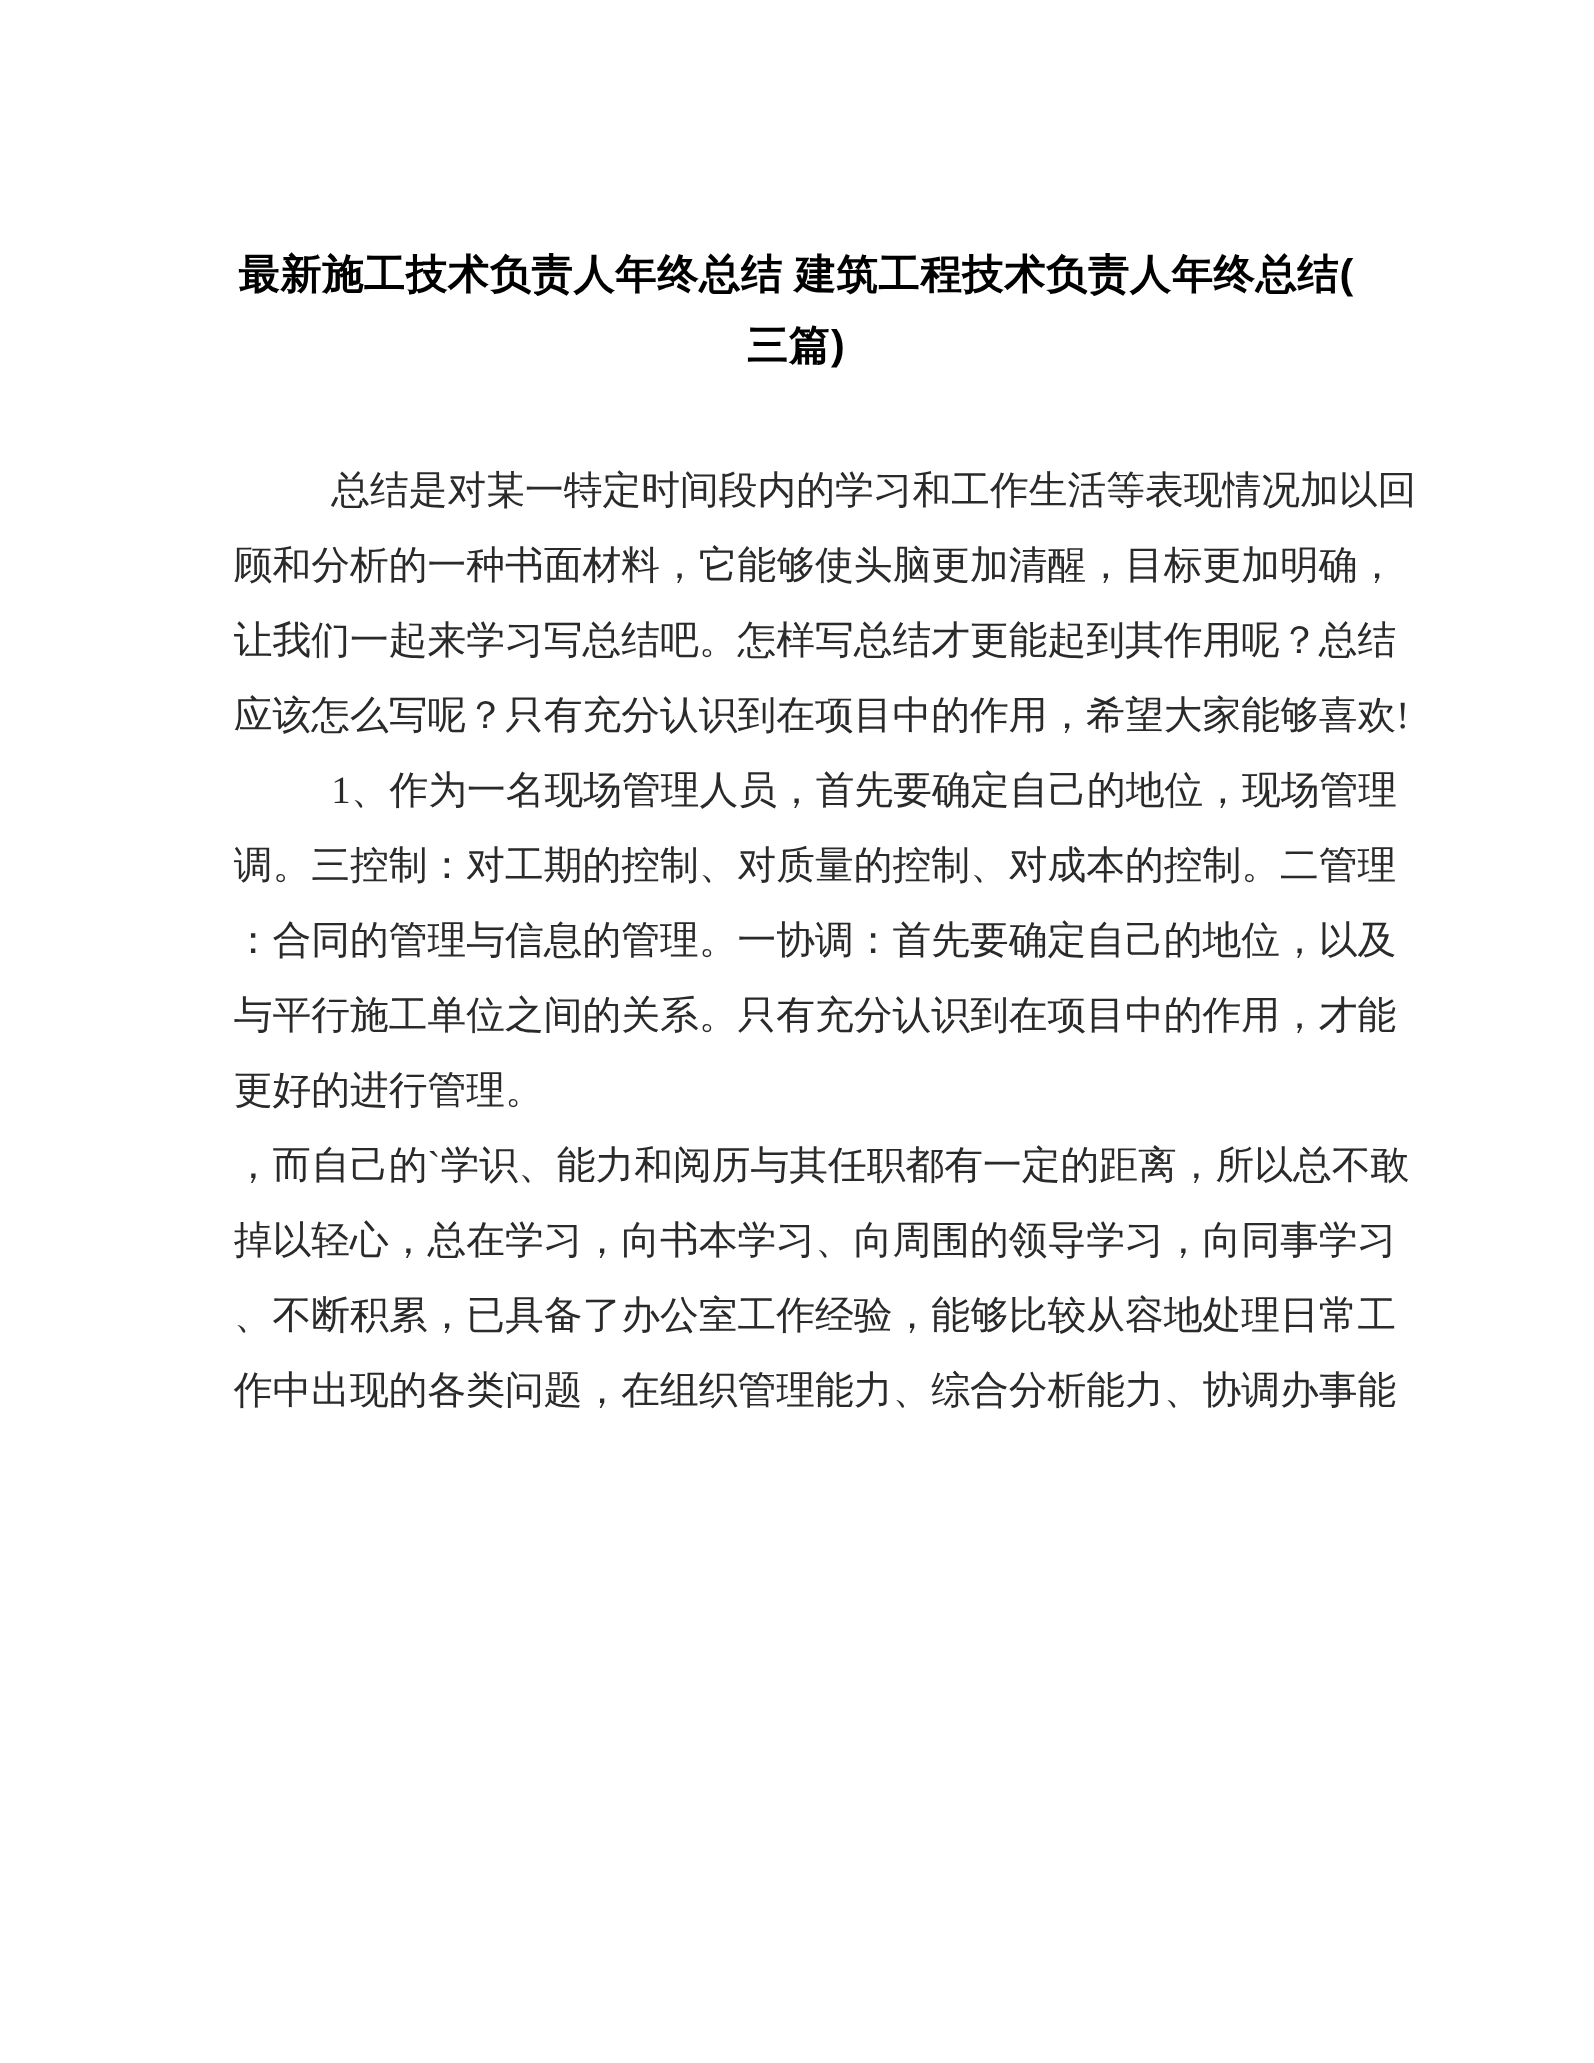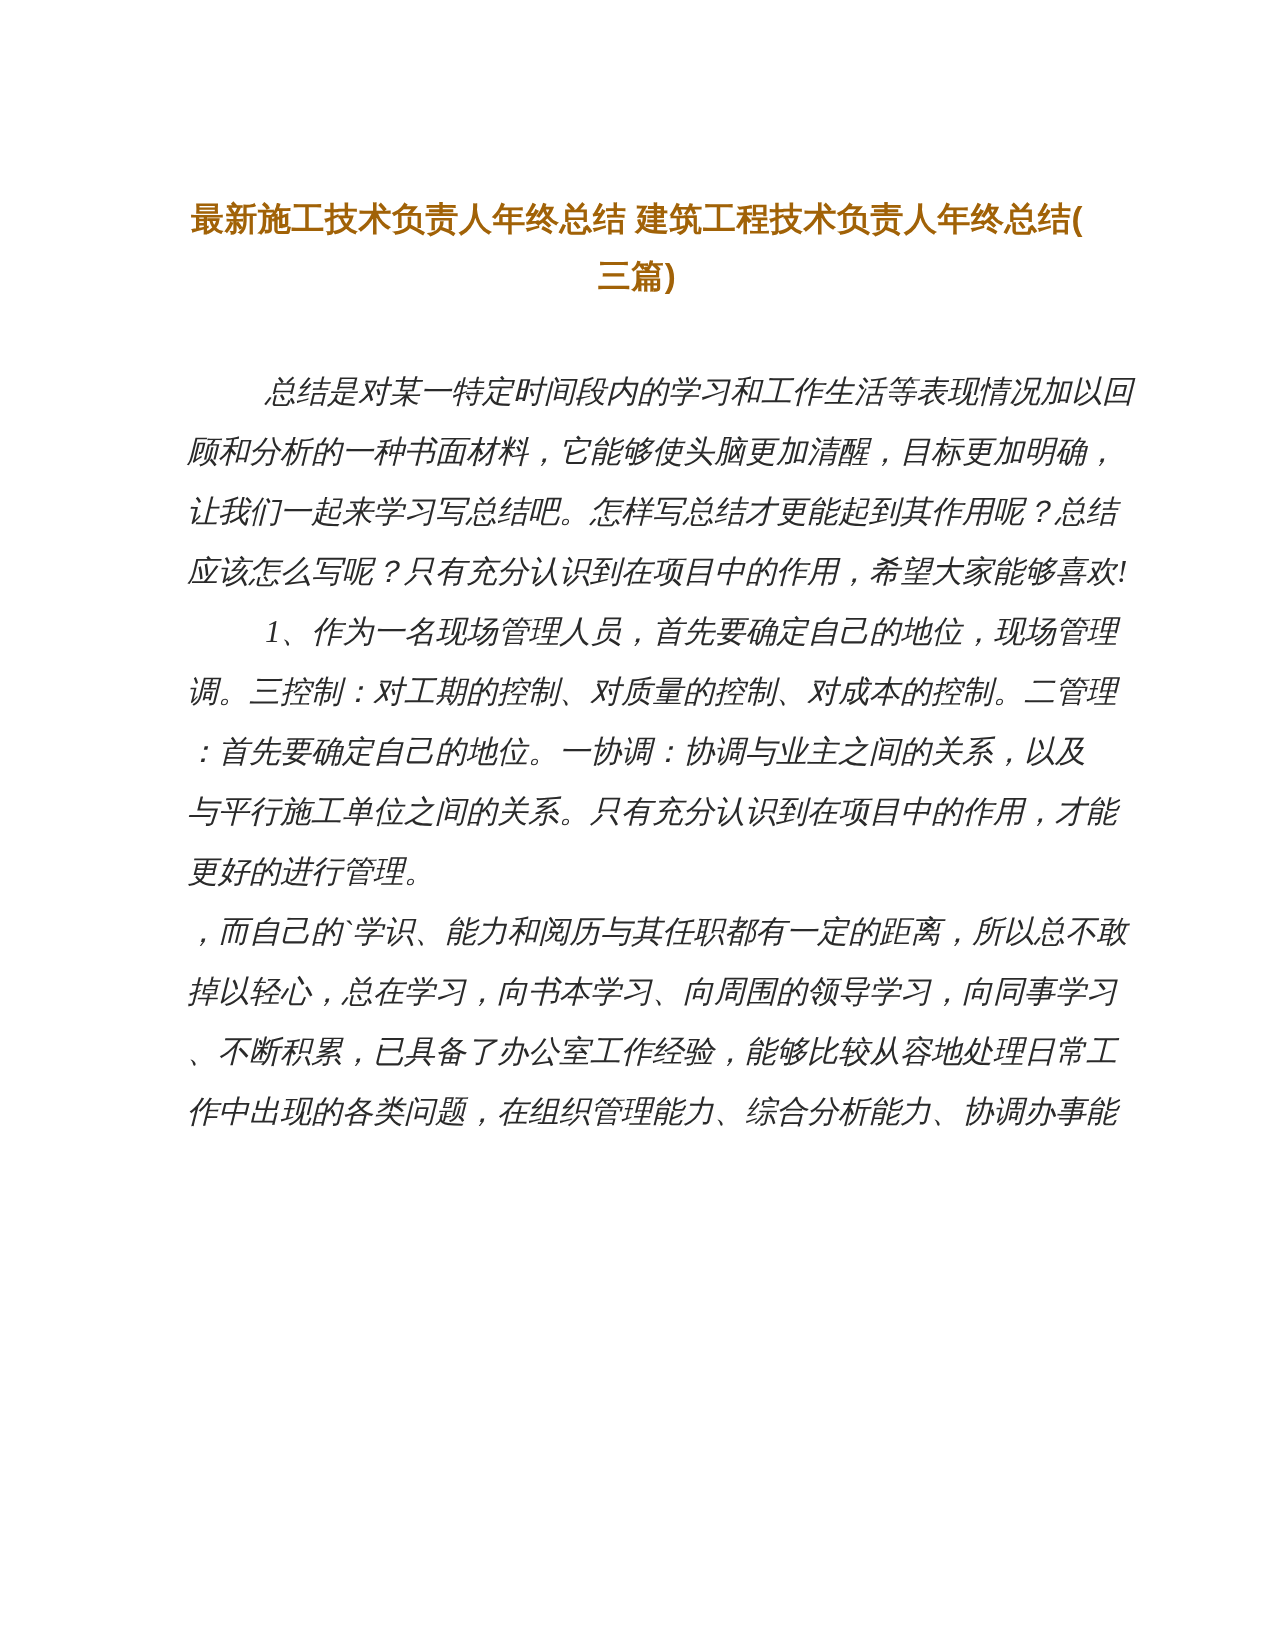--- a/index.html
+++ b/index.html
@@ -17,42 +17,41 @@
   .doc-title {
     position: absolute;
     top: 190px;
     left: 178px;
     width: 918px;
     text-align: center;
     font-family: "Liberation Sans", sans-serif;
     font-weight: 700;
     font-size: 33px;
     line-height: 57px;
-    color: #a16207;
+    color: #000000;
     letter-spacing: 0.5px;
   }
   .title-line {
     white-space: nowrap;
   }
   .doc-body {
     position: absolute;
     top: 362px;
     left: 187px;
     width: 918px;
     font-family: "Liberation Serif", serif;
     font-weight: 400;
     font-size: 31px;
     line-height: 60px;
     color: #2a2a2a;
   }
   .body-line {
     height: 60px;
     white-space: nowrap;
     overflow: visible;
-    font-style: italic;
   }
   .body-line.first {
     padding-left: 78px;
   }
 </style>
 </head>
 <body>
 
 <div class="page">
 
@@ -61,21 +60,21 @@
     <div class="title-line">三篇)</div>
   </div>
 
   <div class="doc-body">
       <div class="body-line first">总结是对某一特定时间段内的学习和工作生活等表现情况加以回</div>
       <div class="body-line">顾和分析的一种书面材料，它能够使头脑更加清醒，目标更加明确，</div>
       <div class="body-line">让我们一起来学习写总结吧。怎样写总结才更能起到其作用呢？总结</div>
       <div class="body-line">应该怎么写呢？只有充分认识到在项目中的作用，希望大家能够喜欢!</div>
       <div class="body-line first">1、作为一名现场管理人员，首先要确定自己的地位，现场管理</div>
       <div class="body-line">调。三控制：对工期的控制、对质量的控制、对成本的控制。二管理</div>
-      <div class="body-line">：首先要确定自己的地位。一协调：协调与业主之间的关系，以及</div>
+      <div class="body-line">：合同的管理与信息的管理。一协调：首先要确定自己的地位，以及</div>
       <div class="body-line">与平行施工单位之间的关系。只有充分认识到在项目中的作用，才能</div>
       <div class="body-line">更好的进行管理。</div>
       <div class="body-line">，而自己的`学识、能力和阅历与其任职都有一定的距离，所以总不敢</div>
       <div class="body-line">掉以轻心，总在学习，向书本学习、向周围的领导学习，向同事学习</div>
       <div class="body-line">、不断积累，已具备了办公室工作经验，能够比较从容地处理日常工</div>
       <div class="body-line">作中出现的各类问题，在组织管理能力、综合分析能力、协调办事能</div>
     </div>
 
 </div>
 

